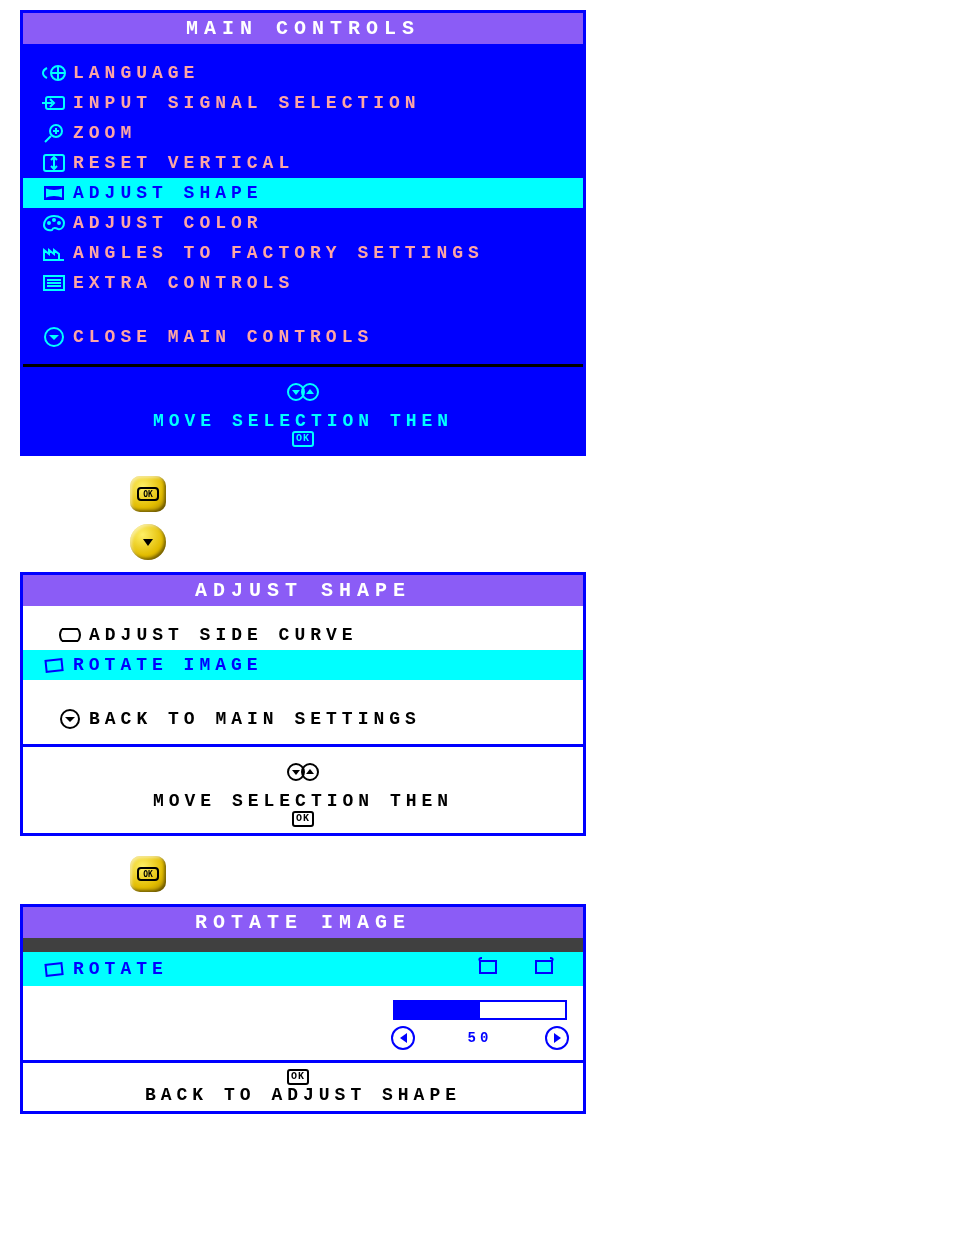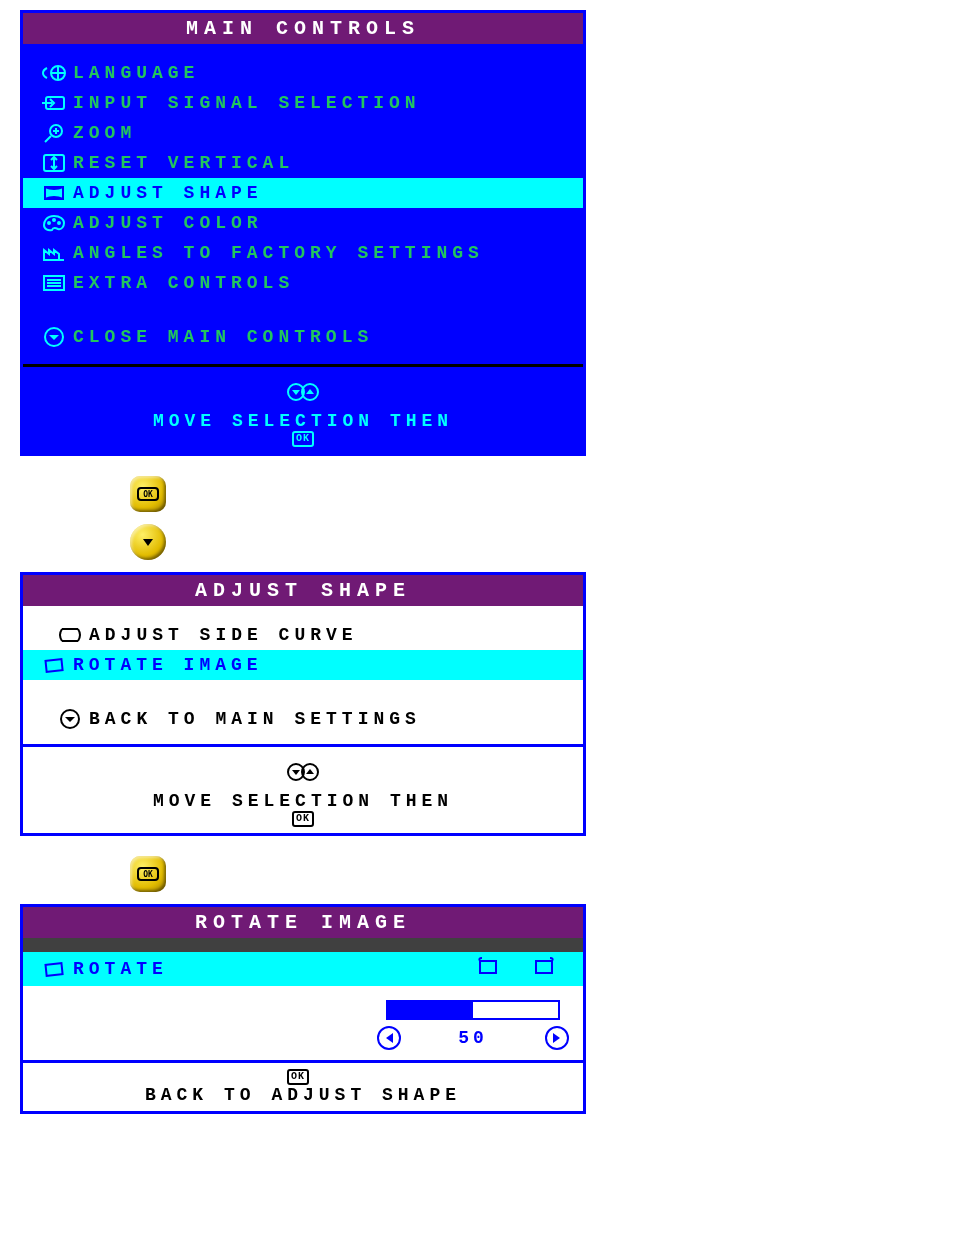--- a/index.html
+++ b/index.html
@@ -15,38 +15,38 @@
   .osd-panel {
     width: 560px;
     border: 3px solid #0000ff;
     margin-bottom: 20px;
     background: #0000ff;
   }
   .osd-panel.white-bg {
     background: #ffffff;
   }
   .osd-title {
-    background: #701a75;
+    background: #8b5cf6;
     color: #ffffff;
     text-align: center;
     font-size: 20px;
     font-weight: bold;
     letter-spacing: 6px;
     padding: 4px 0;
   }
   .osd-body {
     padding: 14px 0 0 0;
   }
   .menu-row {
     display: flex;
     align-items: center;
     padding: 2px 12px 2px 12px;
     height: 26px;
   }
-  .menu-row.blue { background: #0000ff; color: #22c55e; }
+  .menu-row.blue { background: #0000ff; color: #fca5a5; }
   .menu-row.cyan-hl { background: #00ffff; color: #0000ff; }
   .menu-row.white { background: #ffffff; color: #000000; padding-left: 28px; }
   .menu-row.white-hl { background: #00ffff; color: #0000ff; }
   .row-icon {
     width: 38px;
     display: inline-flex;
     align-items: center;
     justify-content: center;
     flex: 0 0 38px;
   }
@@ -131,23 +131,23 @@
   .slider-fill {
     position:absolute;
     left:0; top:0; bottom:0;
     width: 50%;
     background: #0000ff;
   }
   .slider-row2 {
     display:flex;
     align-items:center;
     justify-content: space-between;
-    width: 192px;
+    width: 178px;
     color:#0000ff;
-    font-size:18px;
+    font-size:14px;
     font-weight:bold;
     letter-spacing:4px;
   }
   .arrow-circ {
     width:20px; height:20px;
     border:2px solid #0000ff;
     border-radius:50%;
     display:inline-flex;
     align-items:center;
     justify-content:center;

